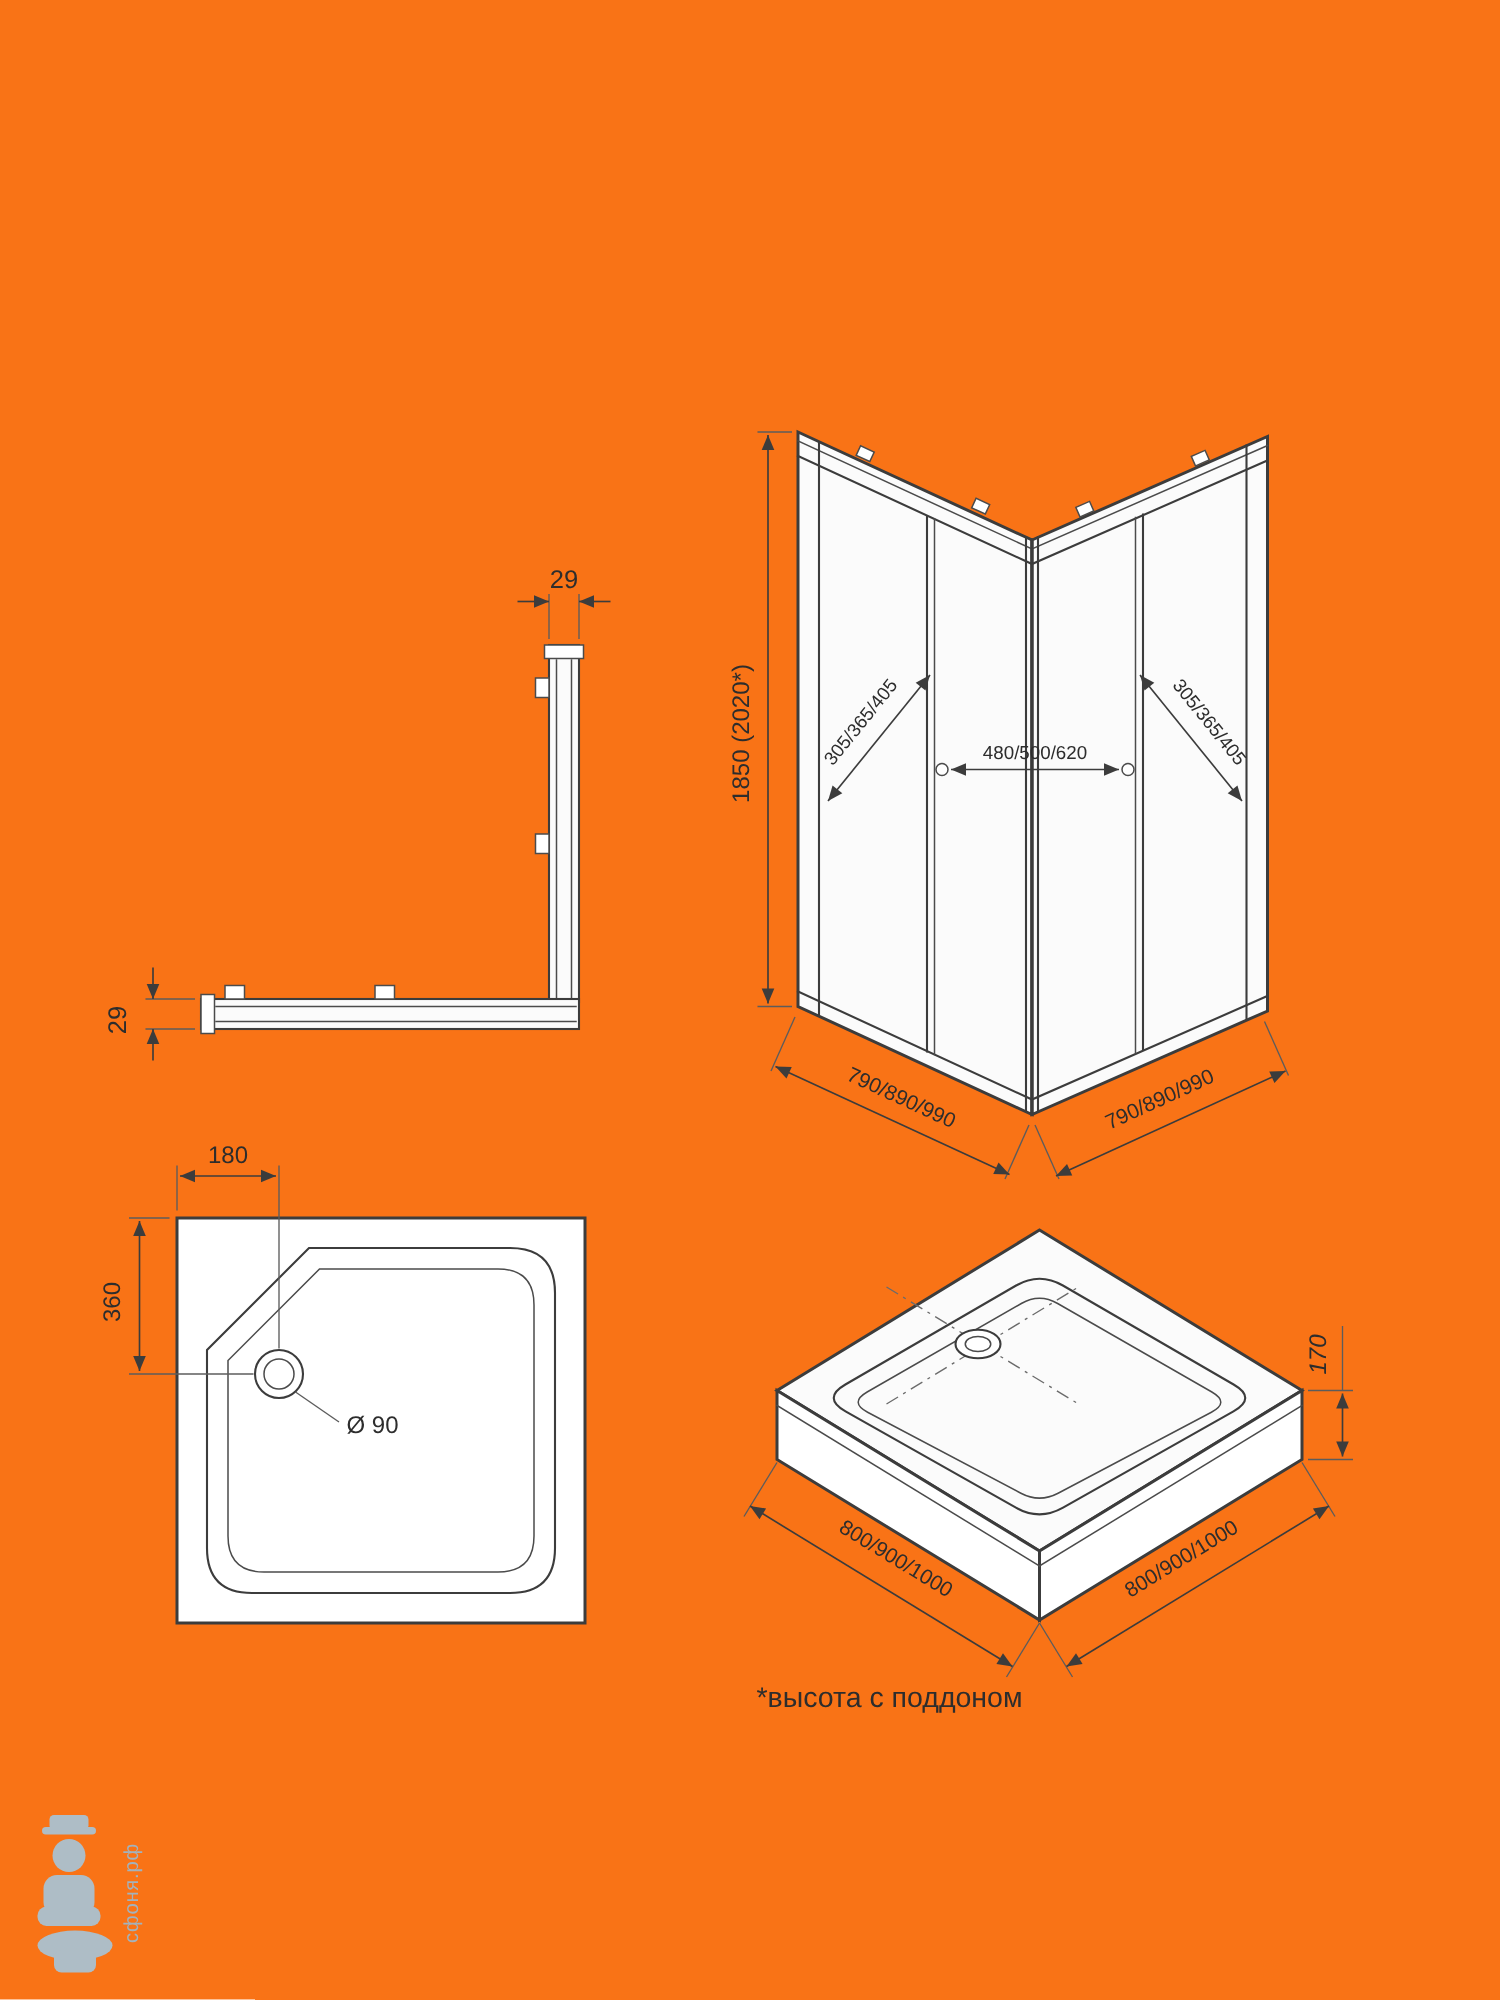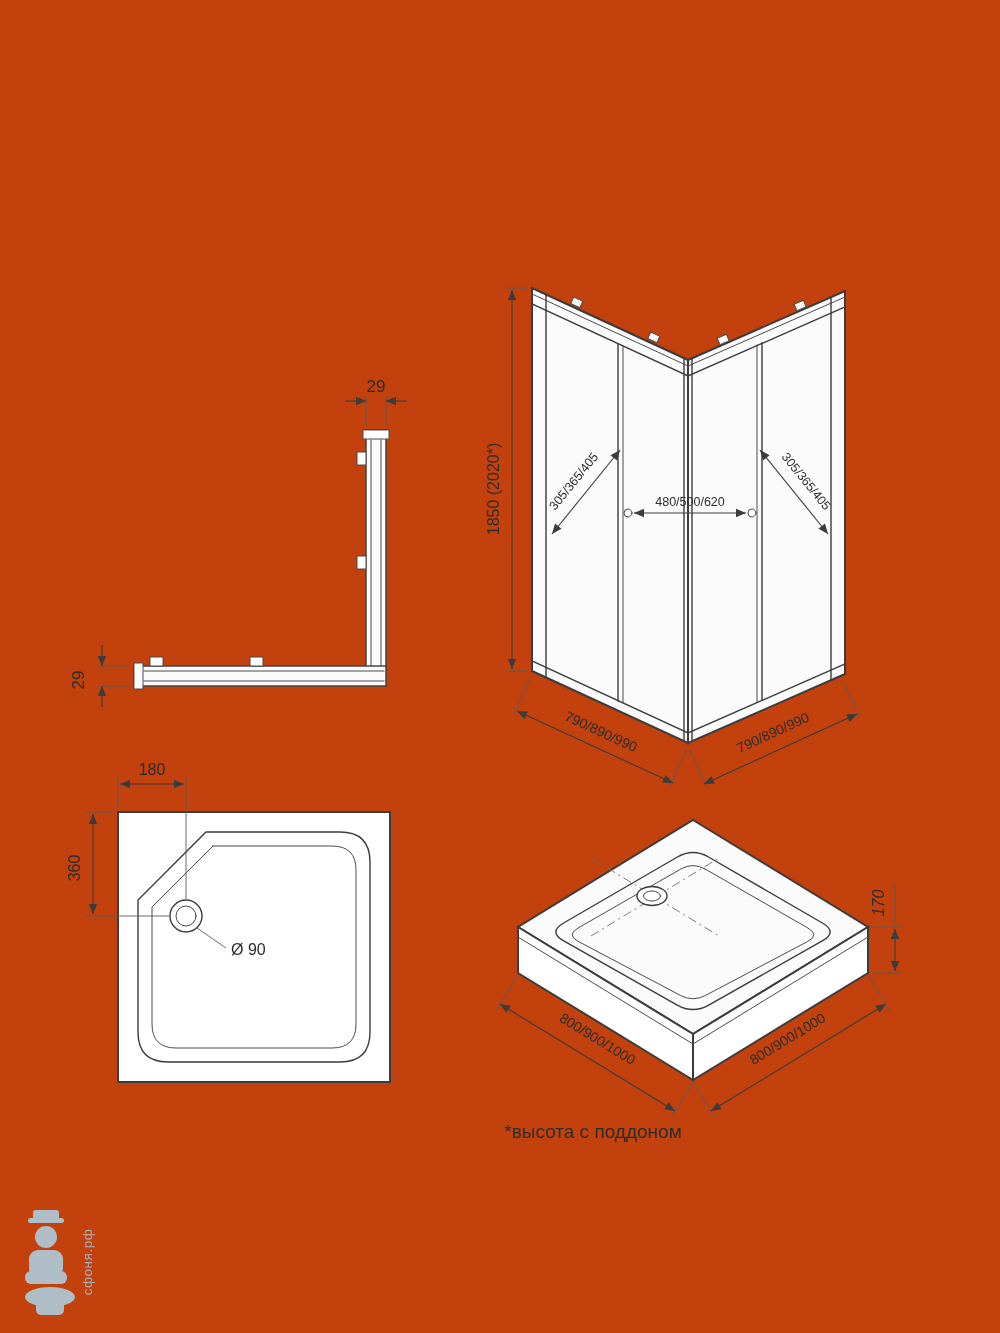--- a/index.html
+++ b/index.html
@@ -1,16 +1,16 @@
 <!DOCTYPE html>
 <html><head>
 <meta charset="utf-8">
 <style>
   html,body{margin:0;padding:0;background:#ffffff;}
-  .canvas{position:relative;width:1000px;height:1333px;background:#c2410c;overflow:hidden;font-family:"Liberation Sans",sans-serif;}
+  .canvas{position:relative;width:1000px;height:1333px;background:#f97316;overflow:hidden;font-family:"Liberation Sans",sans-serif;}
   svg{display:block;}
   .ln{stroke:#3c3c3c;fill:none;stroke-width:2;stroke-linecap:square;stroke-linejoin:miter;}
   .ln-med{stroke:#3c3c3c;fill:none;stroke-width:1.4;stroke-linecap:square;}
   .ln-thin{stroke:#4b4b4b;fill:none;stroke-width:1;stroke-linecap:square;}
   .dim{stroke:#3c3c3c;fill:none;stroke-width:1.1;}
   .ext{stroke:#5c5c5c;fill:none;stroke-width:0.9;}
   .dash{stroke:#6b6b6b;fill:none;stroke-width:0.9;stroke-dasharray:9 4 2 4;}
   .glass{fill:#fbfbfb;}
   .fw{fill:#ffffff;}
   text{fill:#2d2d2d;font-family:"Liberation Sans",sans-serif;}

